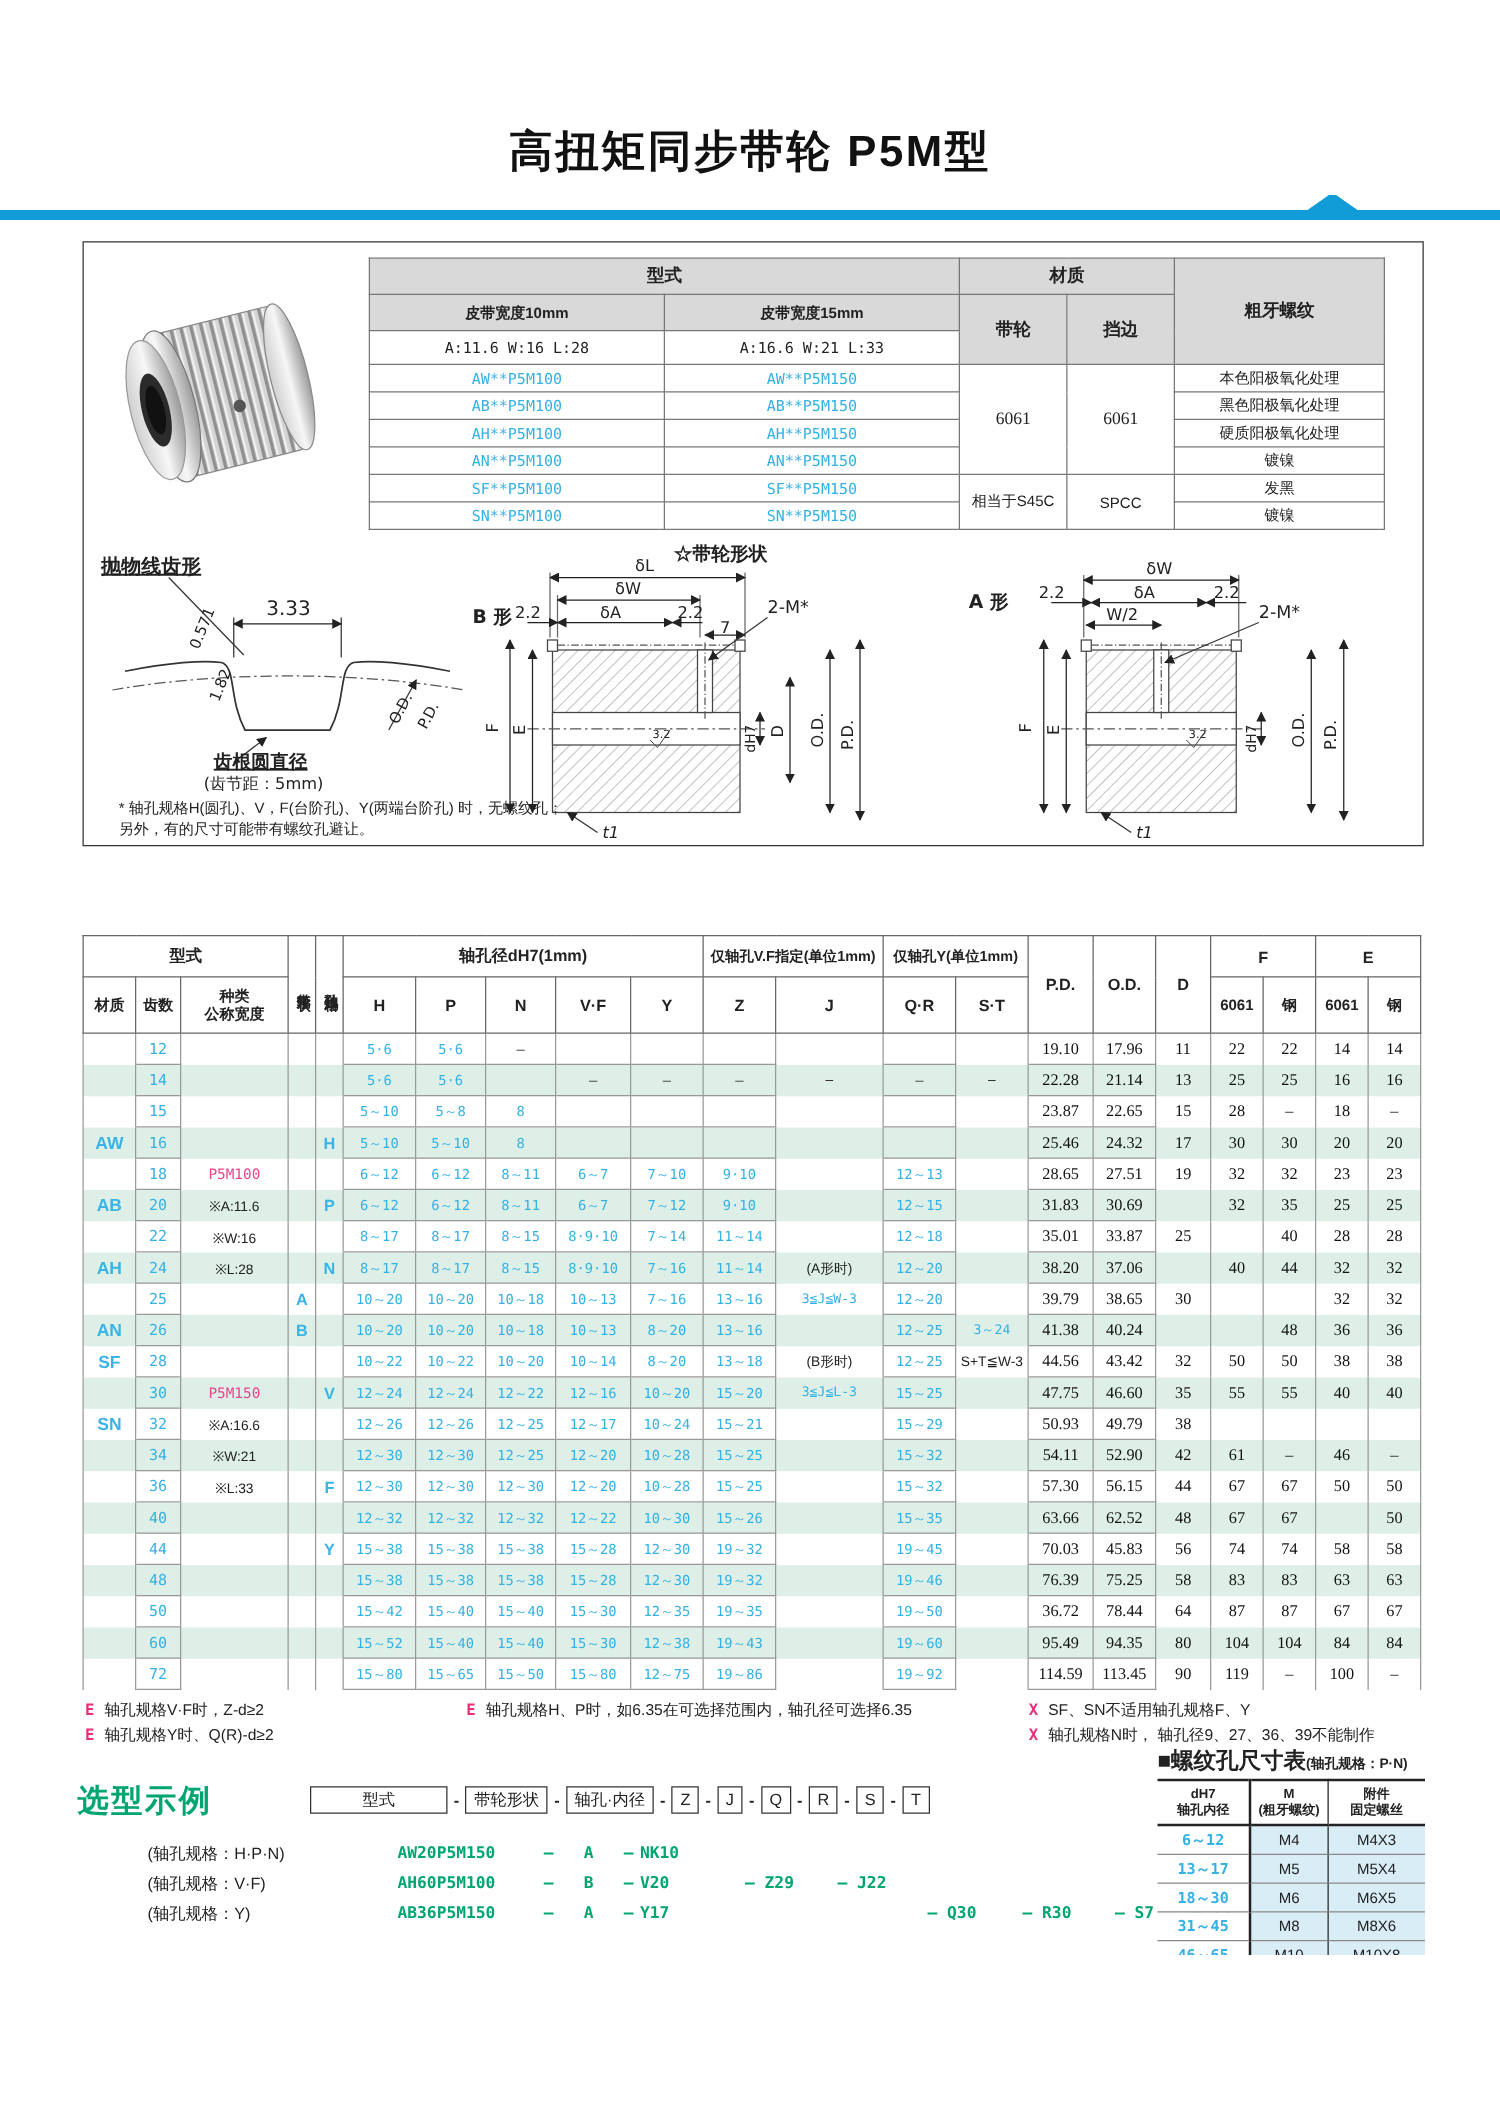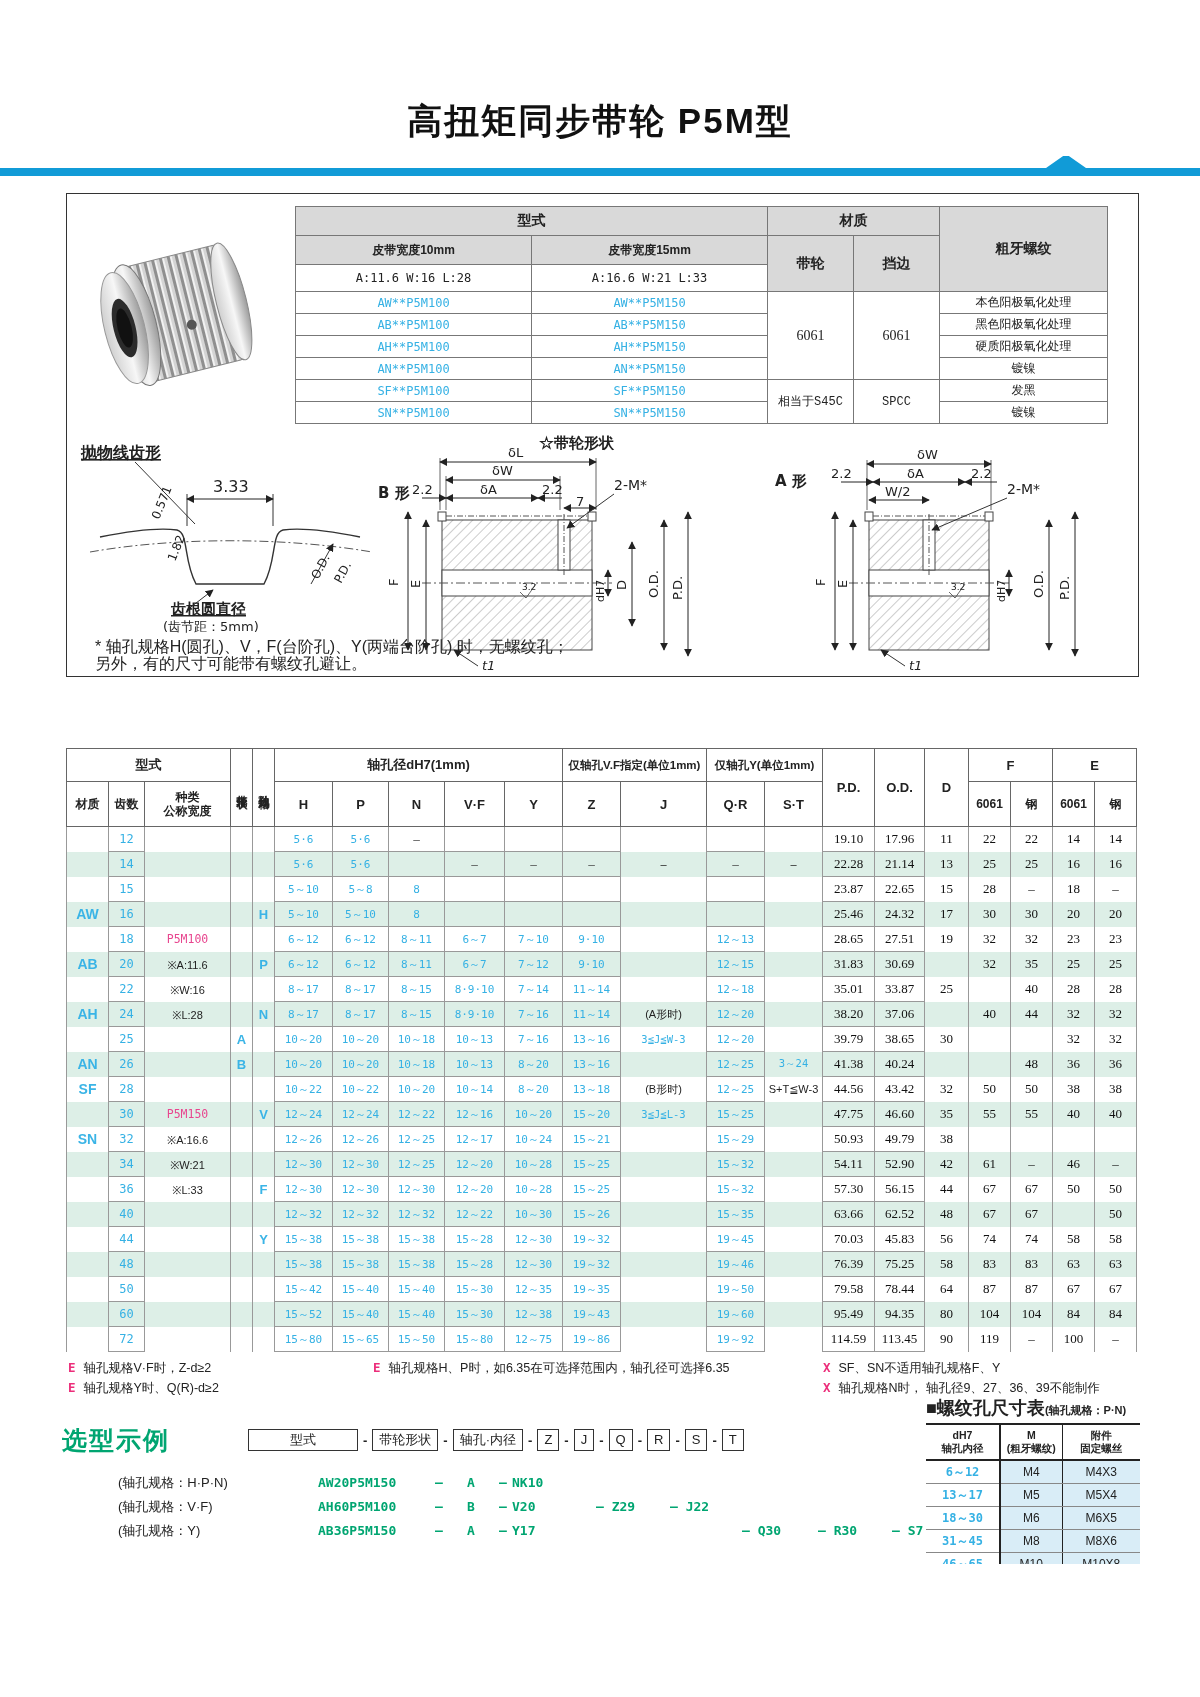--- a/index.html
+++ b/index.html
@@ -13,28 +13,28 @@
   #topbox{position:absolute;left:66px;top:193px;width:1071px;height:482px;border:1px solid #333;}
   #photo{position:absolute;left:10px;top:36px;}
   
   .spec{position:absolute;left:228px;top:12px;border-collapse:collapse;table-layout:fixed;}
   .spec th,.spec td{border:1px solid #777;text-align:center;vertical-align:middle;padding:0 2px;}
   .spec th{background:#d9d9d9;font-size:14px;font-weight:bold;height:28px;}
   .spec td{font-size:12px;height:21px;background:#fff;}
   .spec .dims{font-size:12px;height:26px;font-family:"DejaVu Sans Mono",monospace;}
   .spec .mdl{color:#35b1e4;font-family:"DejaVu Sans Mono",monospace;font-size:12px;}
   .spec .matv{font-size:14px;font-family:"Liberation Serif",serif;}
-  .spec .matv2{font-size:12px;font-family:Liberation Mono, monospace;}
+  .spec .matv2{font-size:12px;}
   
   .drw text{font-family:"DejaVu Sans",sans-serif;fill:#222;}
   #profile{position:absolute;left:8px;top:238px;}
   #star{position:absolute;left:472px;top:240px;font-size:15px;font-weight:bold;}
   #bform{position:absolute;left:295px;top:248px;}
   #aform{position:absolute;left:652px;top:248px;}
-  #boxnote{position:absolute;left:28px;top:444px;width:650px;font-size:16px;line-height:17px;
+  #boxnote{position:absolute;left:28px;top:444px;width:650px;font-size:12px;line-height:17px;
            white-space:pre-line;color:#222;}
   
   .mt{position:absolute;left:66px;top:748px;border-collapse:collapse;table-layout:fixed;}
   .mt th{border:1px solid #666;background:#fff;font-size:13px;font-weight:bold;padding:0;}
   .mt td{border:1px solid #999;padding:0;text-align:center;height:24px;}
   .mt thead tr:first-child th{height:32px;}
   .mt thead tr:last-child th{height:44px;}
   .mt .vert{writing-mode:vertical-rl;text-orientation:upright;font-size:11px;letter-spacing:1px;padding:2px 0;}
   .mt .h2{white-space:pre-line;font-size:12px;line-height:14px;}
   tr.stripe td{background:#ddefe7;}
@@ -799,21 +799,21 @@
         <td class="cbore nob"></td>
         <td class="crng">15～42</td>
         <td class="crng">15～40</td>
         <td class="crng">15～40</td>
         <td class="crng">15～30</td>
         <td class="crng">12～35</td>
         <td class="crng">19～35</td>
         <td class="cj nob"></td>
         <td class="crng">19～50</td>
         <td class="cj nob"></td>
-        <td class="cnum">79.58</td>
+        <td class="cnum">36.72</td>
         <td class="cnum">78.44</td>
         <td class="cnum nob">64</td>
         <td class="cnum nob">87</td>
         <td class="cnum nob">87</td>
         <td class="cnum nob">67</td>
         <td class="cnum nob">67</td>
       </tr>
         <tr class="stripe">
         <td class="cmat nob"></td>
         <td class="cteeth">60</td>

